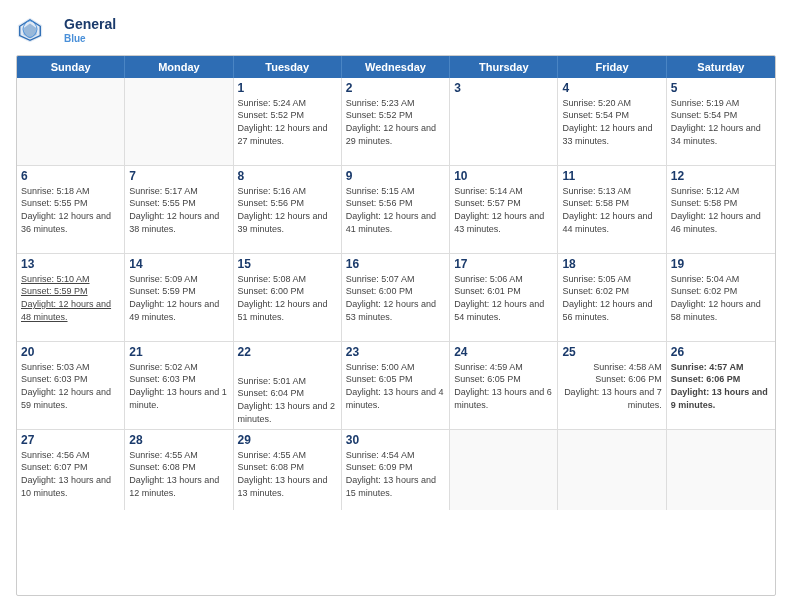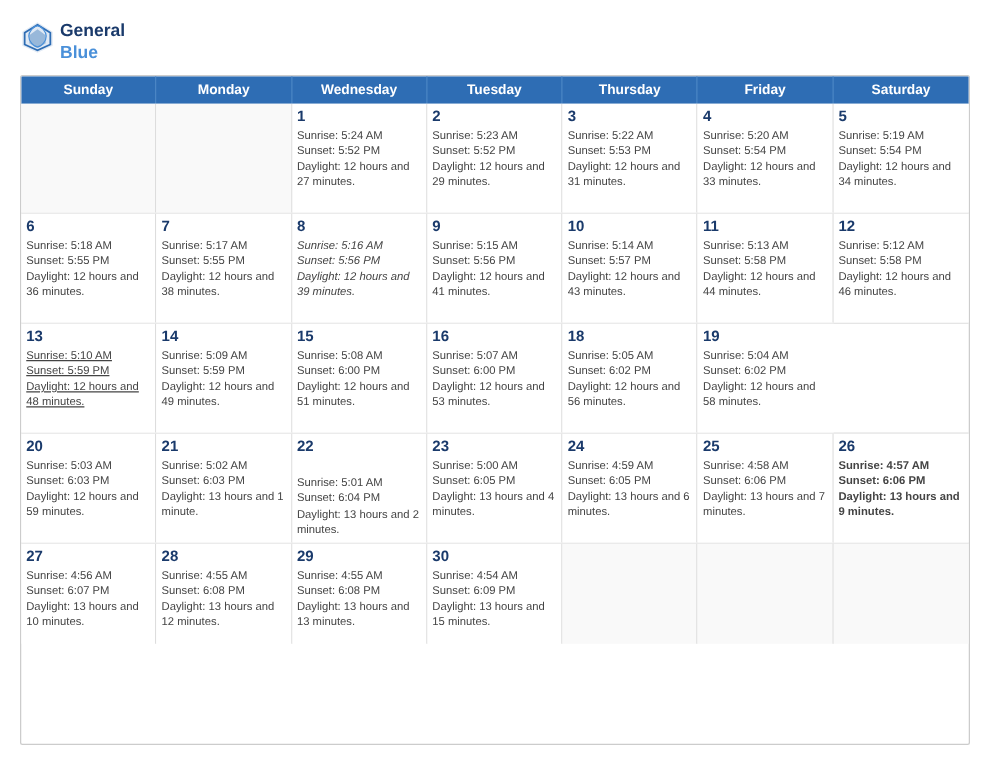--- a/index.html
+++ b/index.html
@@ -18,22 +18,22 @@
       flex-direction: column;
     }
     .header {
       display: flex;
       justify-content: space-between;
       align-items: flex-start;
       margin-bottom: 10px;
     }
     .logo {
       display: flex;
-      align-items: flex-start;
-      gap: 4px;
+      align-items: center;
+      gap: 20px;
     }
     .logo-icon {
       width: 28px;
       height: 28px;
     }
     .title-block {
       text-align: right;
     }
     .main-title {
       font-size: 32px;
@@ -116,35 +116,35 @@
   <div class="header">
     <div class="logo">
       <svg class="logo-icon" viewBox="0 0 30 30">
         <polygon points="15,2 28,10 28,22 15,28 2,22 2,10" fill="#2e6db4" opacity="0.15"></polygon>
         <polygon points="15,4 26,11 26,21 15,26 4,21 4,11" fill="none" stroke="#2e6db4" stroke-width="1.5"></polygon>
         <polygon points="15,8 22,13 22,20 15,24 8,20 8,13" fill="#2e6db4" opacity="0.4"></polygon>
         <path d="M10 8 Q15 2 20 8 Q25 14 20 20 Q15 26 10 20 Q5 14 10 8Z" fill="none" stroke="#4a90d9" stroke-width="1"></path>
       </svg>
       <div>
         <div style="font-size:14px; font-weight:bold; color:#1a3a6b; line-height:1.2;">General</div>
-        <div style="font-size:14px; font-weight:bold; color:#4a90d9; line-height:1.2;">Blue</div>
+        <div style="font-size:10px; font-weight:bold; color:#4a90d9; line-height:1.2;">Blue</div>
       </div>
     </div>
     <div class="title-block">
       <div class="main-title"></div>
       <div class="subtitle"></div>
     </div>
   </div>
 
   <div class="calendar">
     <div class="cal-header">
     <div class="cal-header-cell">Sunday</div>
         <div class="cal-header-cell">Monday</div>
+        <div class="cal-header-cell">Tuesday</div>
         <div class="cal-header-cell">Wednesday</div>
-        <div class="cal-header-cell">Tuesday</div>
         <div class="cal-header-cell">Thursday</div>
         <div class="cal-header-cell">Friday</div>
         <div class="cal-header-cell">Saturday</div>
       </div>
     <div class="cal-body">
     <div class="cal-row">
           <div class="cal-cell empty"></div>
           <div class="cal-cell empty"></div>
           <div class="cal-cell">
             <div class="day-num">1</div>
@@ -153,23 +153,20 @@
 Daylight: 12 hours and 27 minutes.</div>
           </div>
           <div class="cal-cell">
             <div class="day-num">2</div>
             <div class="cell-text" style="white-space: pre-line;">Sunrise: 5:23 AM
 Sunset: 5:52 PM
 Daylight: 12 hours and 29 minutes.</div>
           </div>
           <div class="cal-cell">
             <div class="day-num">3</div>
-            <div class="cell-text" style="white-space: pre-line;">Sunrise: 5:22 AM
-Sunset: 5:53 PM
-Daylight: 12 hours and 31 minutes.</div>
           </div>
           <div class="cal-cell">
             <div class="day-num">4</div>
             <div class="cell-text" style="white-space: pre-line;">Sunrise: 5:20 AM
 Sunset: 5:54 PM
 Daylight: 12 hours and 33 minutes.</div>
           </div>
           <div class="cal-cell">
             <div class="day-num">5</div>
             <div class="cell-text" style="white-space: pre-line;">Sunrise: 5:19 AM
@@ -185,21 +182,21 @@
 Daylight: 12 hours and 36 minutes.</div>
           </div>
           <div class="cal-cell">
             <div class="day-num">7</div>
             <div class="cell-text" style="white-space: pre-line;">Sunrise: 5:17 AM
 Sunset: 5:55 PM
 Daylight: 12 hours and 38 minutes.</div>
           </div>
           <div class="cal-cell">
             <div class="day-num">8</div>
-            <div class="cell-text" style="white-space: pre-line; font-style: italic;">Sunrise: 5:16 AM
+            <div class="cell-text" style="white-space: pre-line;">Sunrise: 5:16 AM
 Sunset: 5:56 PM
 Daylight: 12 hours and 39 minutes.</div>
           </div>
           <div class="cal-cell">
             <div class="day-num">9</div>
             <div class="cell-text" style="white-space: pre-line;">Sunrise: 5:15 AM
 Sunset: 5:56 PM
 Daylight: 12 hours and 41 minutes.</div>
           </div>
           <div class="cal-cell">
@@ -240,20 +237,26 @@
 Sunset: 6:00 PM
 Daylight: 12 hours and 51 minutes.</div>
           </div>
           <div class="cal-cell">
             <div class="day-num">16</div>
             <div class="cell-text" style="white-space: pre-line;">Sunrise: 5:07 AM
 Sunset: 6:00 PM
 Daylight: 12 hours and 53 minutes.</div>
           </div>
           <div class="cal-cell">
+            <div class="day-num">17</div>
+            <div class="cell-text" style="white-space: pre-line;">Sunrise: 5:06 AM
+Sunset: 6:01 PM
+Daylight: 12 hours and 54 minutes.</div>
+          </div>
+          <div class="cal-cell">
             <div class="day-num">18</div>
             <div class="cell-text" style="white-space: pre-line;">Sunrise: 5:05 AM
 Sunset: 6:02 PM
 Daylight: 12 hours and 56 minutes.</div>
           </div>
           <div class="cal-cell">
             <div class="day-num">19</div>
             <div class="cell-text" style="white-space: pre-line;">Sunrise: 5:04 AM
 Sunset: 6:02 PM
 Daylight: 12 hours and 58 minutes.</div>
@@ -285,21 +288,21 @@
 Daylight: 13 hours and 4 minutes.</div>
           </div>
           <div class="cal-cell">
             <div class="day-num">24</div>
             <div class="cell-text" style="white-space: pre-line;">Sunrise: 4:59 AM
 Sunset: 6:05 PM
 Daylight: 13 hours and 6 minutes.</div>
           </div>
           <div class="cal-cell">
             <div class="day-num">25</div>
-            <div class="cell-text" style="white-space: pre-line;">Sunrise: 4:58 AM
+            <div class="cell-text" style="white-space: pre-line; text-align: right;">Sunrise: 4:58 AM
 Sunset: 6:06 PM
 Daylight: 13 hours and 7 minutes.</div>
           </div>
           <div class="cal-cell">
             <div class="day-num">26</div>
             <div class="cell-text" style="white-space: pre-line; font-weight: bold;">Sunrise: 4:57 AM
 Sunset: 6:06 PM
 Daylight: 13 hours and 9 minutes.</div>
           </div>
         </div>

